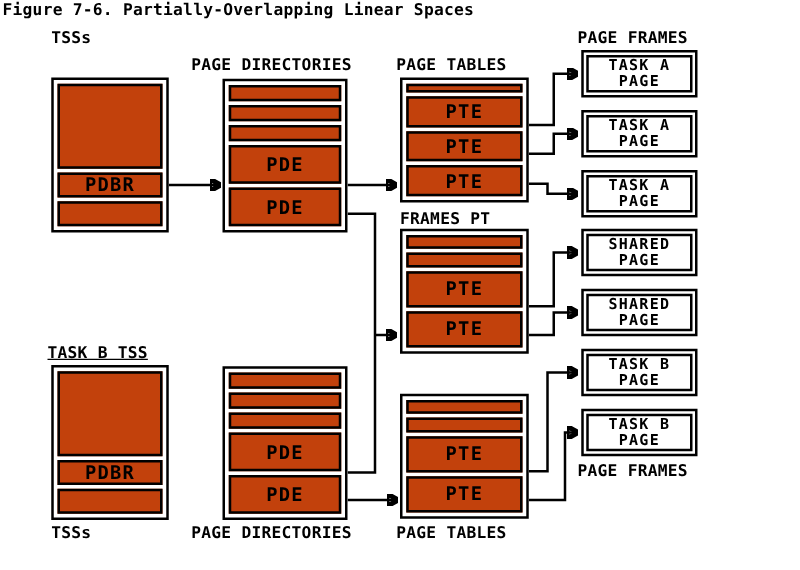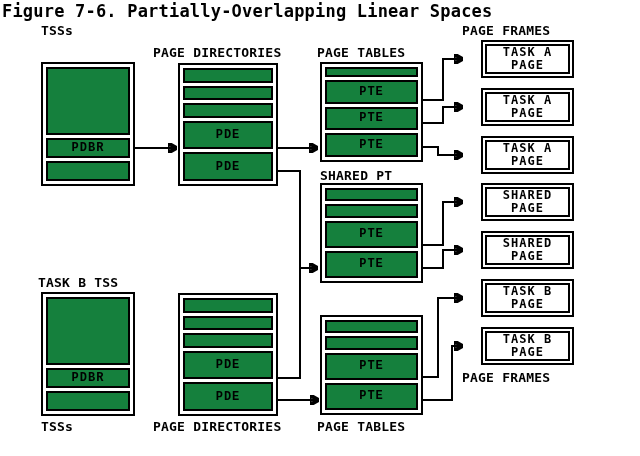--- a/index.html
+++ b/index.html
@@ -3,40 +3,40 @@
 <meta charset="utf-8">
 <style>
   html,body { margin:0; padding:0; background:#fff; }
   .canvas {
     position:relative; width:640px; height:456px; background:#ffffff;
     font-family:"DejaVu Sans Mono", monospace; color:#000;
     overflow:hidden;
   }
   .title {
     position:absolute; left:2px; top:1px;
-    font-size:17px; font-weight:bold; white-space:pre; letter-spacing:0.2px;
+    font-size:13px; font-weight:bold; white-space:pre; letter-spacing:0.2px;
   }
   .lbl {
     position:absolute; font-size:13px; font-weight:bold;
     white-space:pre; letter-spacing:0.2px;
   }
   .cellbox {
     position:absolute; box-sizing:border-box; background:#fff;
     border:2px solid #000; padding:3px;
     display:flex; flex-direction:column; gap:3px;
   }
   .cell {
-    box-sizing:border-box; border:2px solid #000; background:#15803d;
+    box-sizing:border-box; border:2px solid #000; background:#c2410c;
     display:flex; align-items:center; justify-content:center;
-    font-size:12px; font-weight:bold; letter-spacing:1px;font-family:Liberation Mono, monospace;
+    font-size:15px; font-weight:bold; letter-spacing:1px;
   }
   .grow { flex:1 1 auto; }
   .h20 { flex:0 0 20px; height:20px; }
   .frame {
-    position:absolute; left:481px; width:93px; height:38px;
+    position:absolute; left:465px; width:93px; height:38px;
     box-sizing:border-box; border:2px solid #000; background:#fff; padding:2px;
   }
   .frame-inner {
     box-sizing:border-box; border:2px solid #000; width:100%; height:100%;
     display:flex; flex-direction:column; align-items:center; justify-content:center;
     font-size:12px; font-weight:bold; line-height:13px; letter-spacing:1px;
   }
   svg.wires { position:absolute; left:0; top:0; }
   svg.wires path { stroke:#000; stroke-width:2; fill:none; }
 </style>
@@ -63,22 +63,22 @@
     <path d="M423,268 H443 V250 H462" marker-end="url(#ah)"></path>
     <path d="M423,377 H438 V298 H462" marker-end="url(#ah)"></path>
     <path d="M423,400 H452 V346 H462" marker-end="url(#ah)"></path>
   </svg>
 
   <div class="title">Figure 7-6. Partially-Overlapping Linear Spaces</div>
   <div class="lbl" style="left:41px;top:23px;width:94px;">TSSs</div>
   <div class="lbl" style="left:153px;top:45px;width:150px;">PAGE DIRECTORIES</div>
   <div class="lbl" style="left:317px;top:45px;width:110px;">PAGE TABLES</div>
   <div class="lbl" style="left:462px;top:23px;width:100px;">PAGE FRAMES</div>
-  <div class="lbl" style="left:320px;top:168px;width:103px;">SHARED PT</div>
-  <div class="lbl" style="left:38px;top:275px;width:100px;">TASK B TSS</div>
+  <div class="lbl" style="left:320px;top:168px;width:103px;">FRAMES PT</div>
+  <div class="lbl" style="left:38px;top:275px;width:100px;text-decoration:underline;">TASK B TSS</div>
   <div class="lbl" style="left:41px;top:419px;width:94px;">TSSs</div>
   <div class="lbl" style="left:153px;top:419px;width:150px;">PAGE DIRECTORIES</div>
   <div class="lbl" style="left:317px;top:419px;width:110px;">PAGE TABLES</div>
   <div class="lbl" style="left:462px;top:370px;width:100px;">PAGE FRAMES</div>
 
   <div class="cellbox" style="left:41px;top:62px;width:94px;height:124px;">
     <div class="cell grow"></div>
     <div class="cell h20">PDBR</div>
     <div class="cell h20"></div>
   </div>

